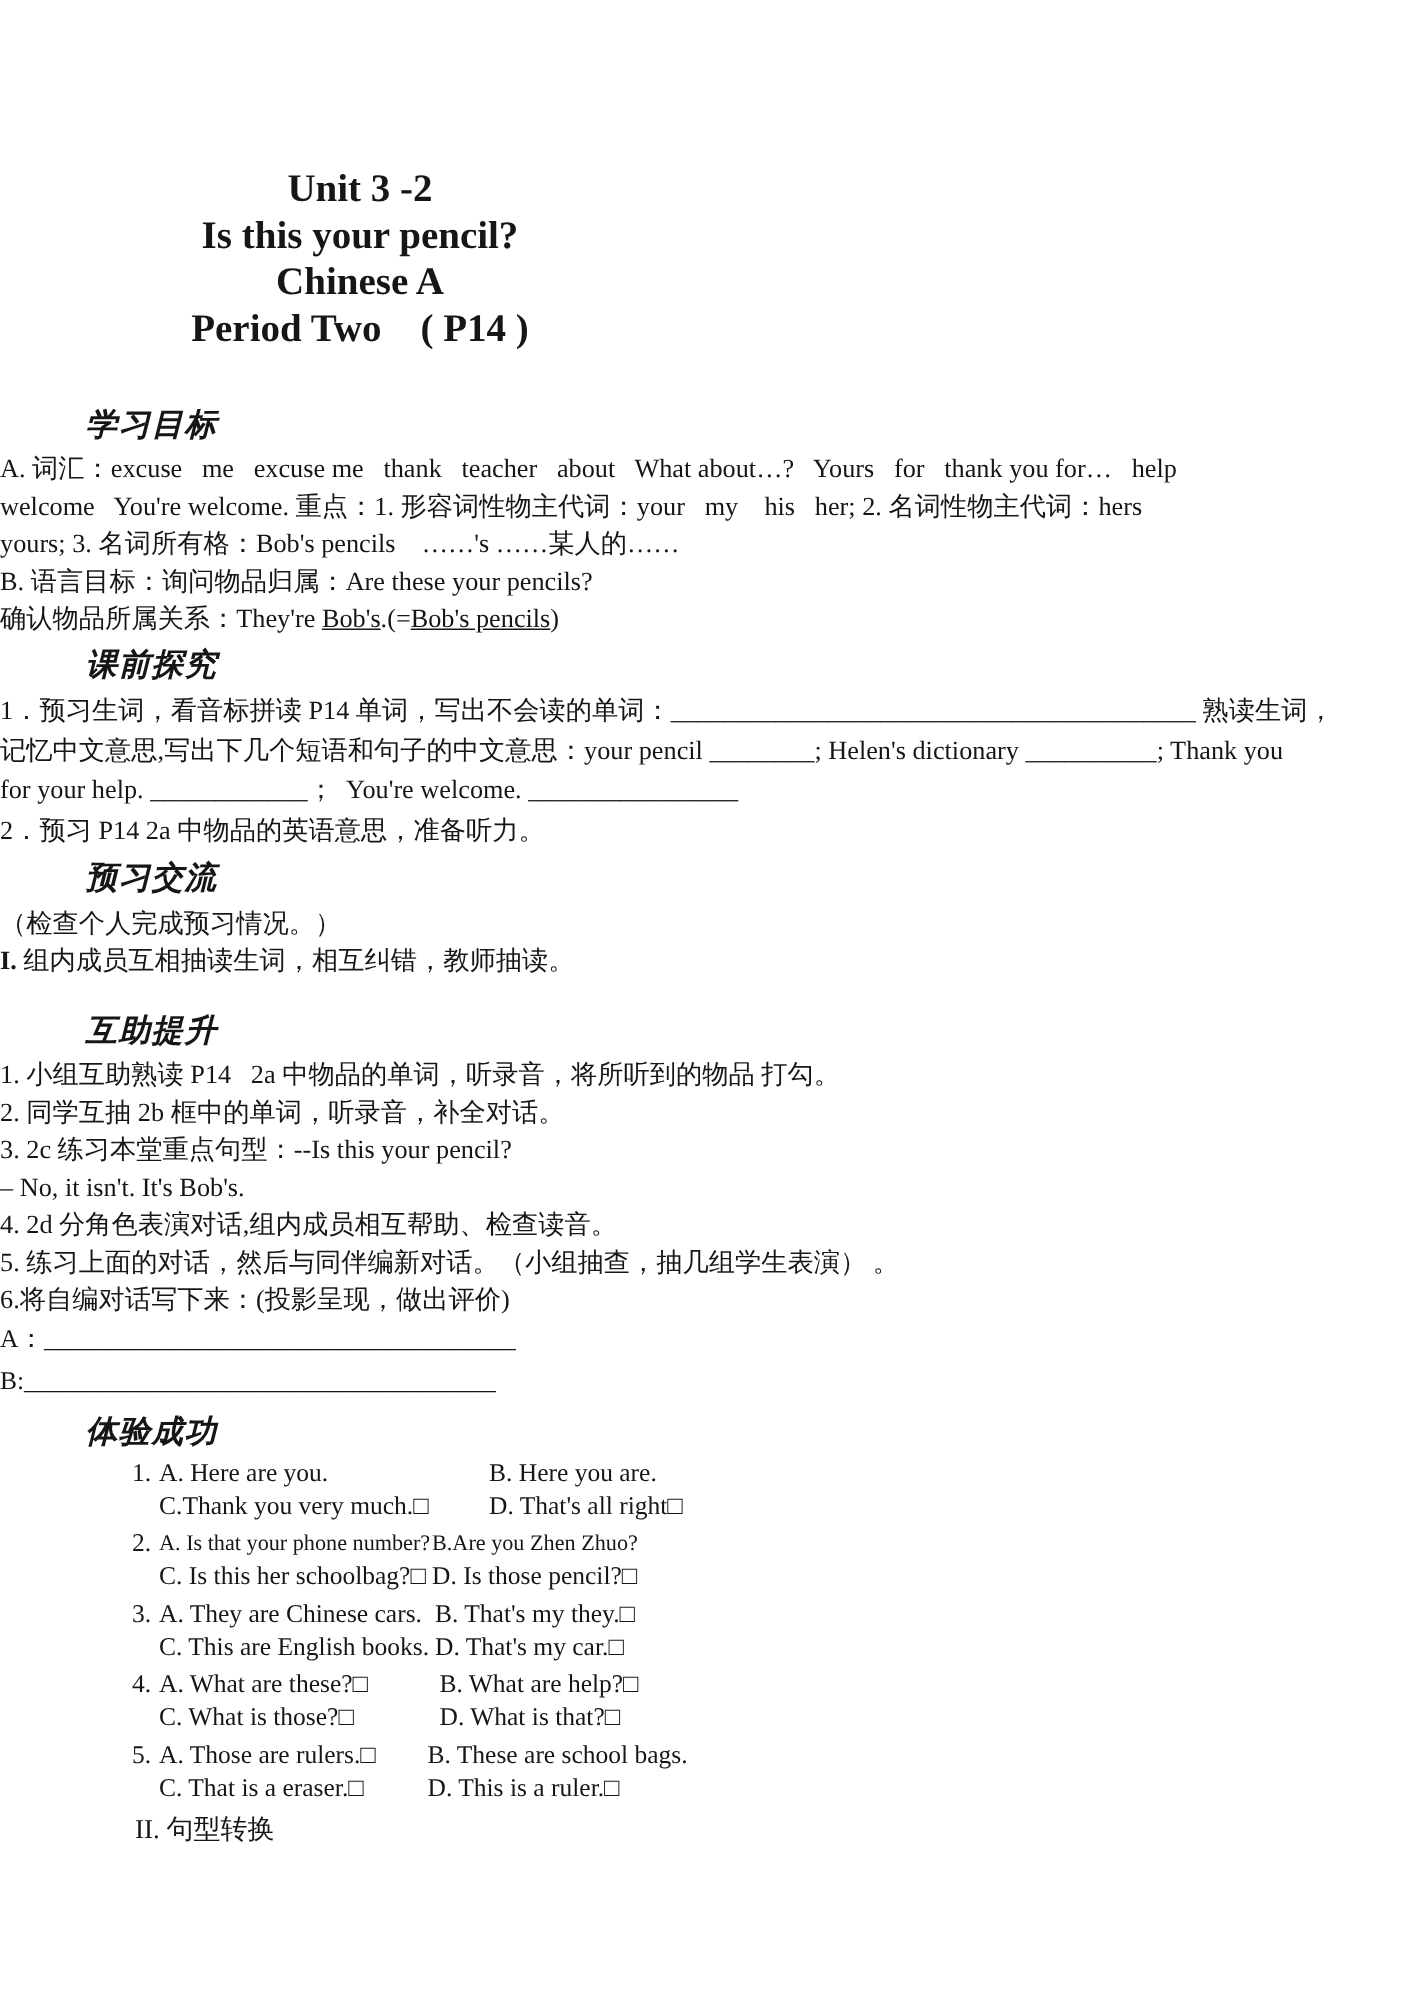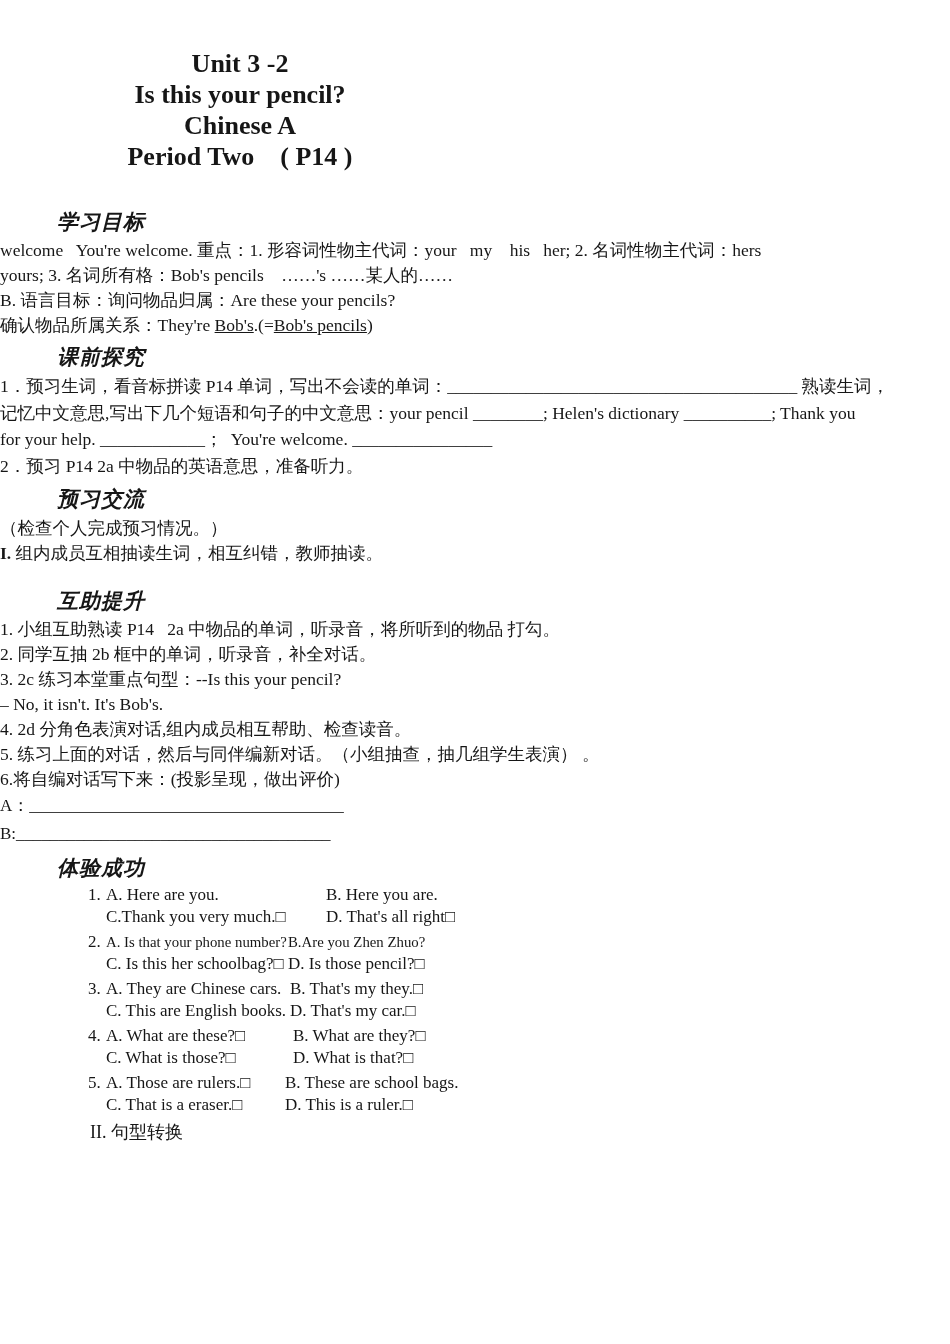--- a/index.html
+++ b/index.html
@@ -4,21 +4,21 @@
 <style>
   html,body{margin:0;padding:0;}
   body{
     width:950px;height:1344px;
     background:#ffffff;
     color:#161616;
     font-family:"Liberation Serif","DejaVu Serif",serif;
     overflow:hidden;
   }
   .t{white-space:pre-wrap;}
-  .page{padding-top:48px;}
+  .page{padding-top:110px;}
 
   
   .title-block{
     margin-left:58px;width:364px;
     text-align:center;
     font-weight:700;font-size:26px;line-height:31px;
   }
 
   
   .sec-head{
@@ -84,20 +84,21 @@
   <div class="title-block">
     <div class="t">Unit 3 -2</div>
     <div class="t">Is this your pencil?</div>
     <div class="t">Chinese A</div>
     <div class="t">Period Two    ( P14 )</div>
   </div>
 
   <div id="goals">
     <div class="sec-head t">学习目标</div>
     <div class="body">
+      <p class="goal-a t">A. 词汇：excuse   me   excuse me   thank   teacher   about   What about…?   Yours   for   thank you for…   help</p>
       <p class="goal-cont t">welcome   You're welcome. 重点：1. 形容词性物主代词：your   my    his   her; 2. 名词性物主代词：hers</p>
       <p class="goal-cont t">yours; 3. 名词所有格：Bob's pencils    ……'s ……某人的……</p>
       <p class="goal-b t">B. 语言目标：询问物品归属：Are these your pencils?</p>
       <p class="goal-confirm"><span class="t">确认物品所属关系：They're </span><span class="u t">Bob's</span><span class="t">.(=</span><span class="u t">Bob's pencils</span><span class="t">)</span></p>
     </div>
   </div>
 
   <div id="preclass">
     <div class="sec-head t">课前探究</div>
     <p class="pc-item"><span class="t">1．</span><span class="t">预习生词，看音标拼读 P14 单词，写出不会读的单词：</span><span class="t">________________________________________</span><span class="t"> 熟读生词，</span></p>
@@ -164,21 +165,21 @@
         <span class="ex-num"></span>
         <span class="colA w3 t">C. This are English books.</span>
         <span class="colB t">D. That's my car.□</span>
       </div>
     </div>
 
     <div class="ex-item">
       <div class="ex-row">
         <span class="ex-num t">4.</span>
         <span class="colA w4 t">A. What are these?□</span>
-        <span class="colB t">B. What are they?□</span>
+        <span class="colB t">B. What are help?□</span>
       </div>
       <div class="ex-row">
         <span class="ex-num"></span>
         <span class="colA w4 t">C. What is those?□</span>
         <span class="colB t">D. What is that?□</span>
       </div>
     </div>
 
     <div class="ex-item">
       <div class="ex-row">

